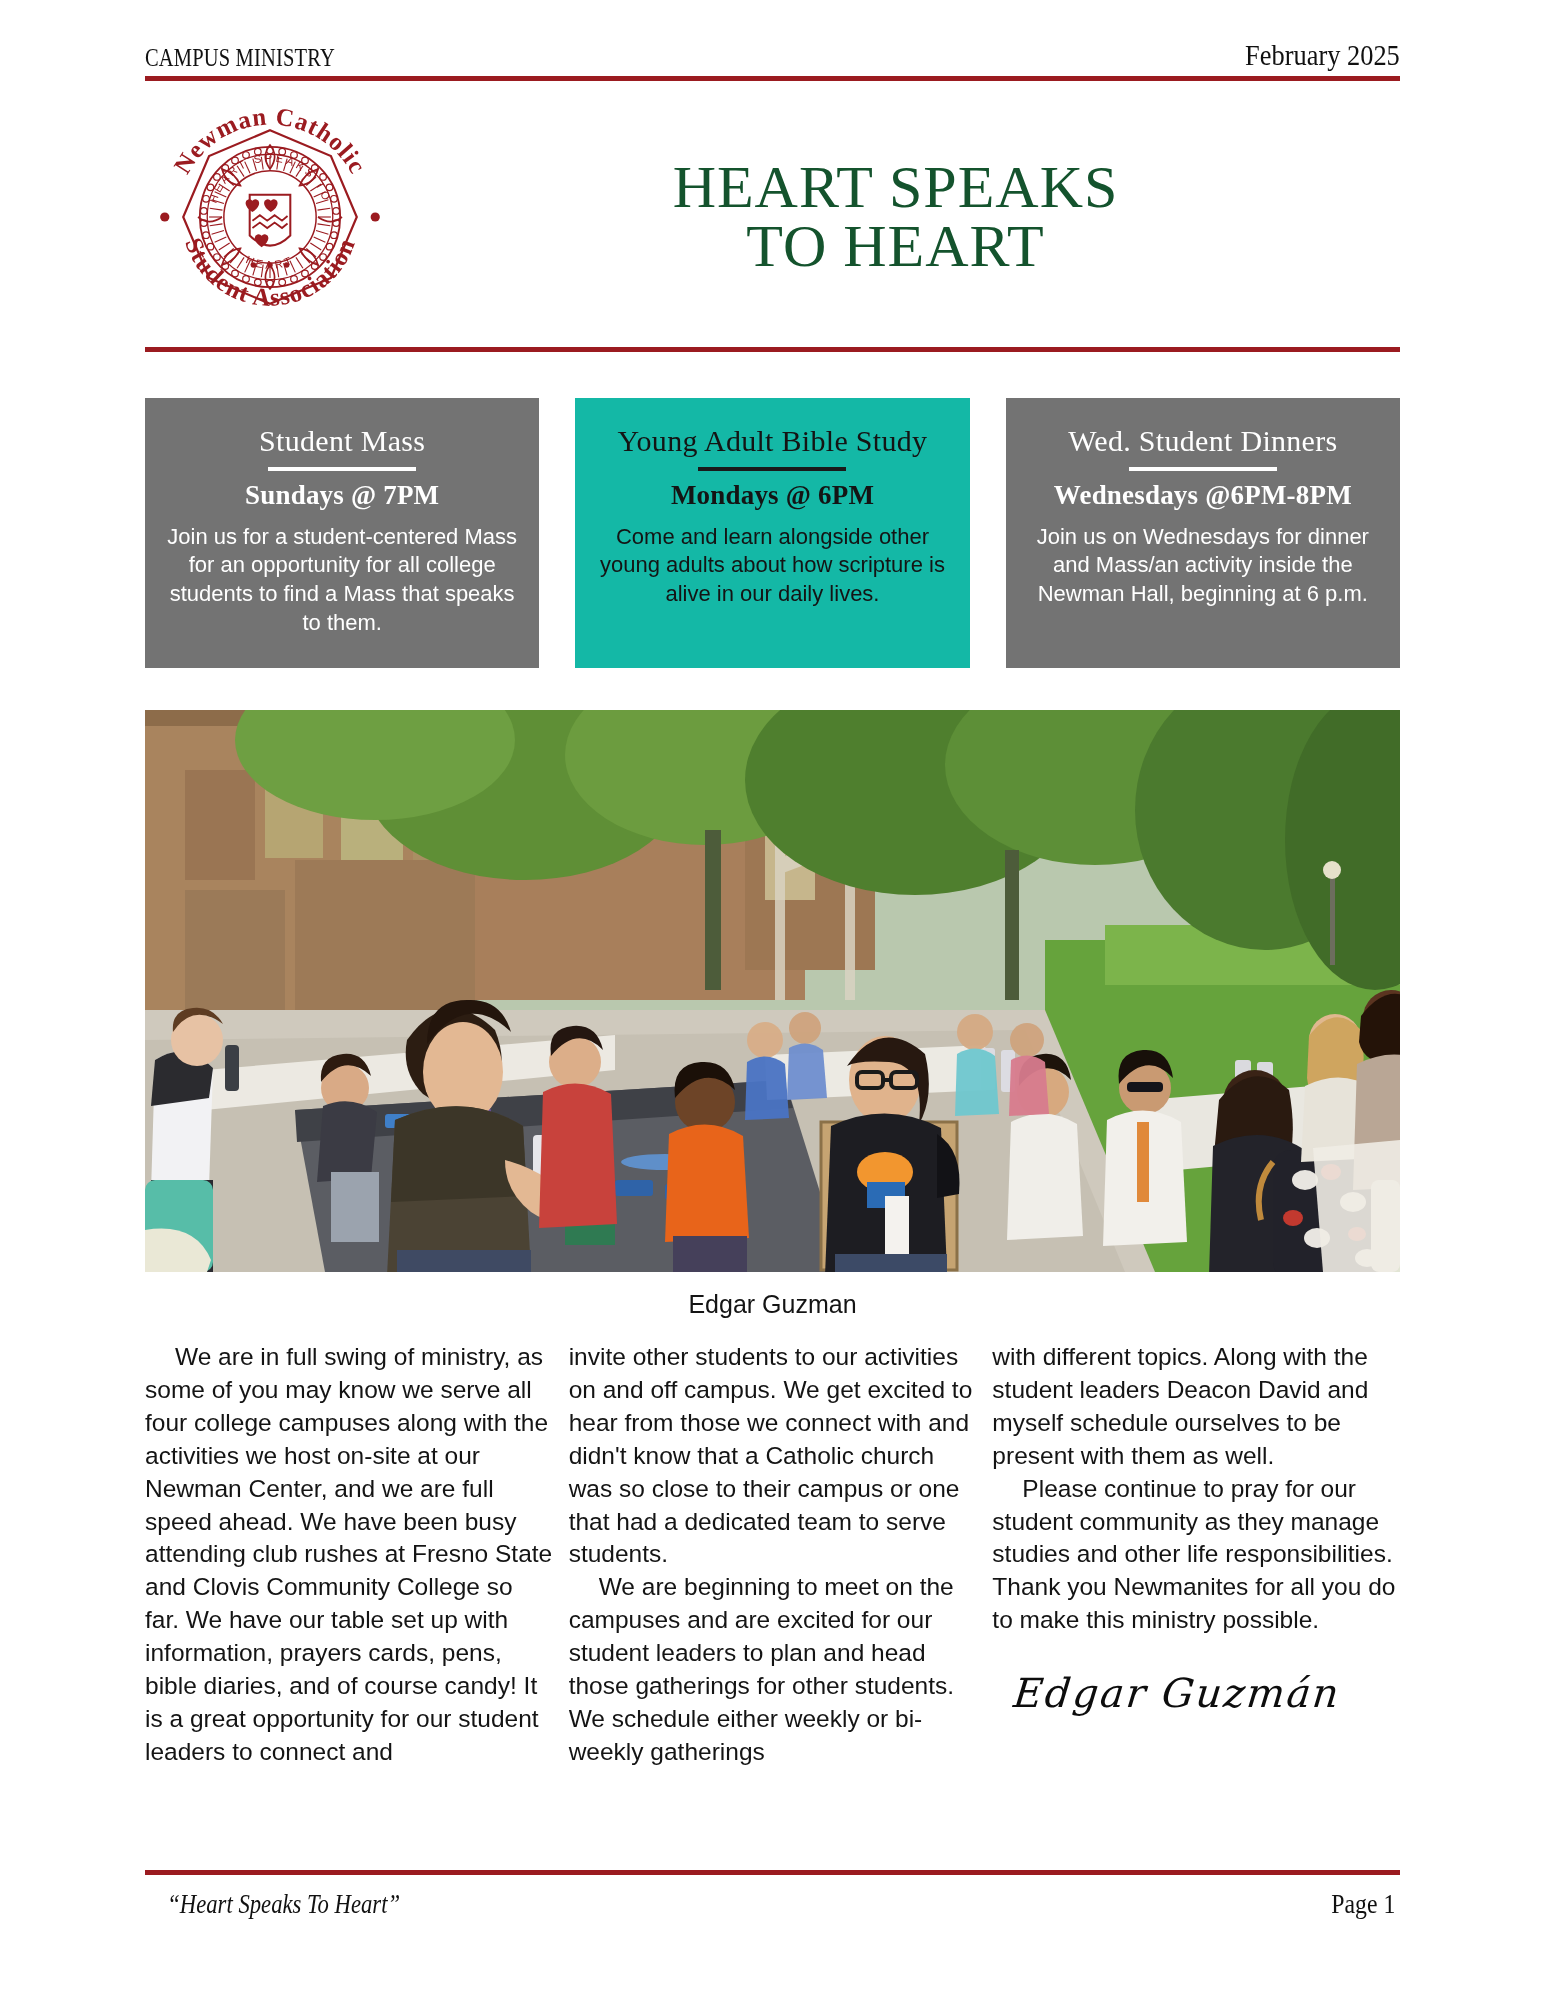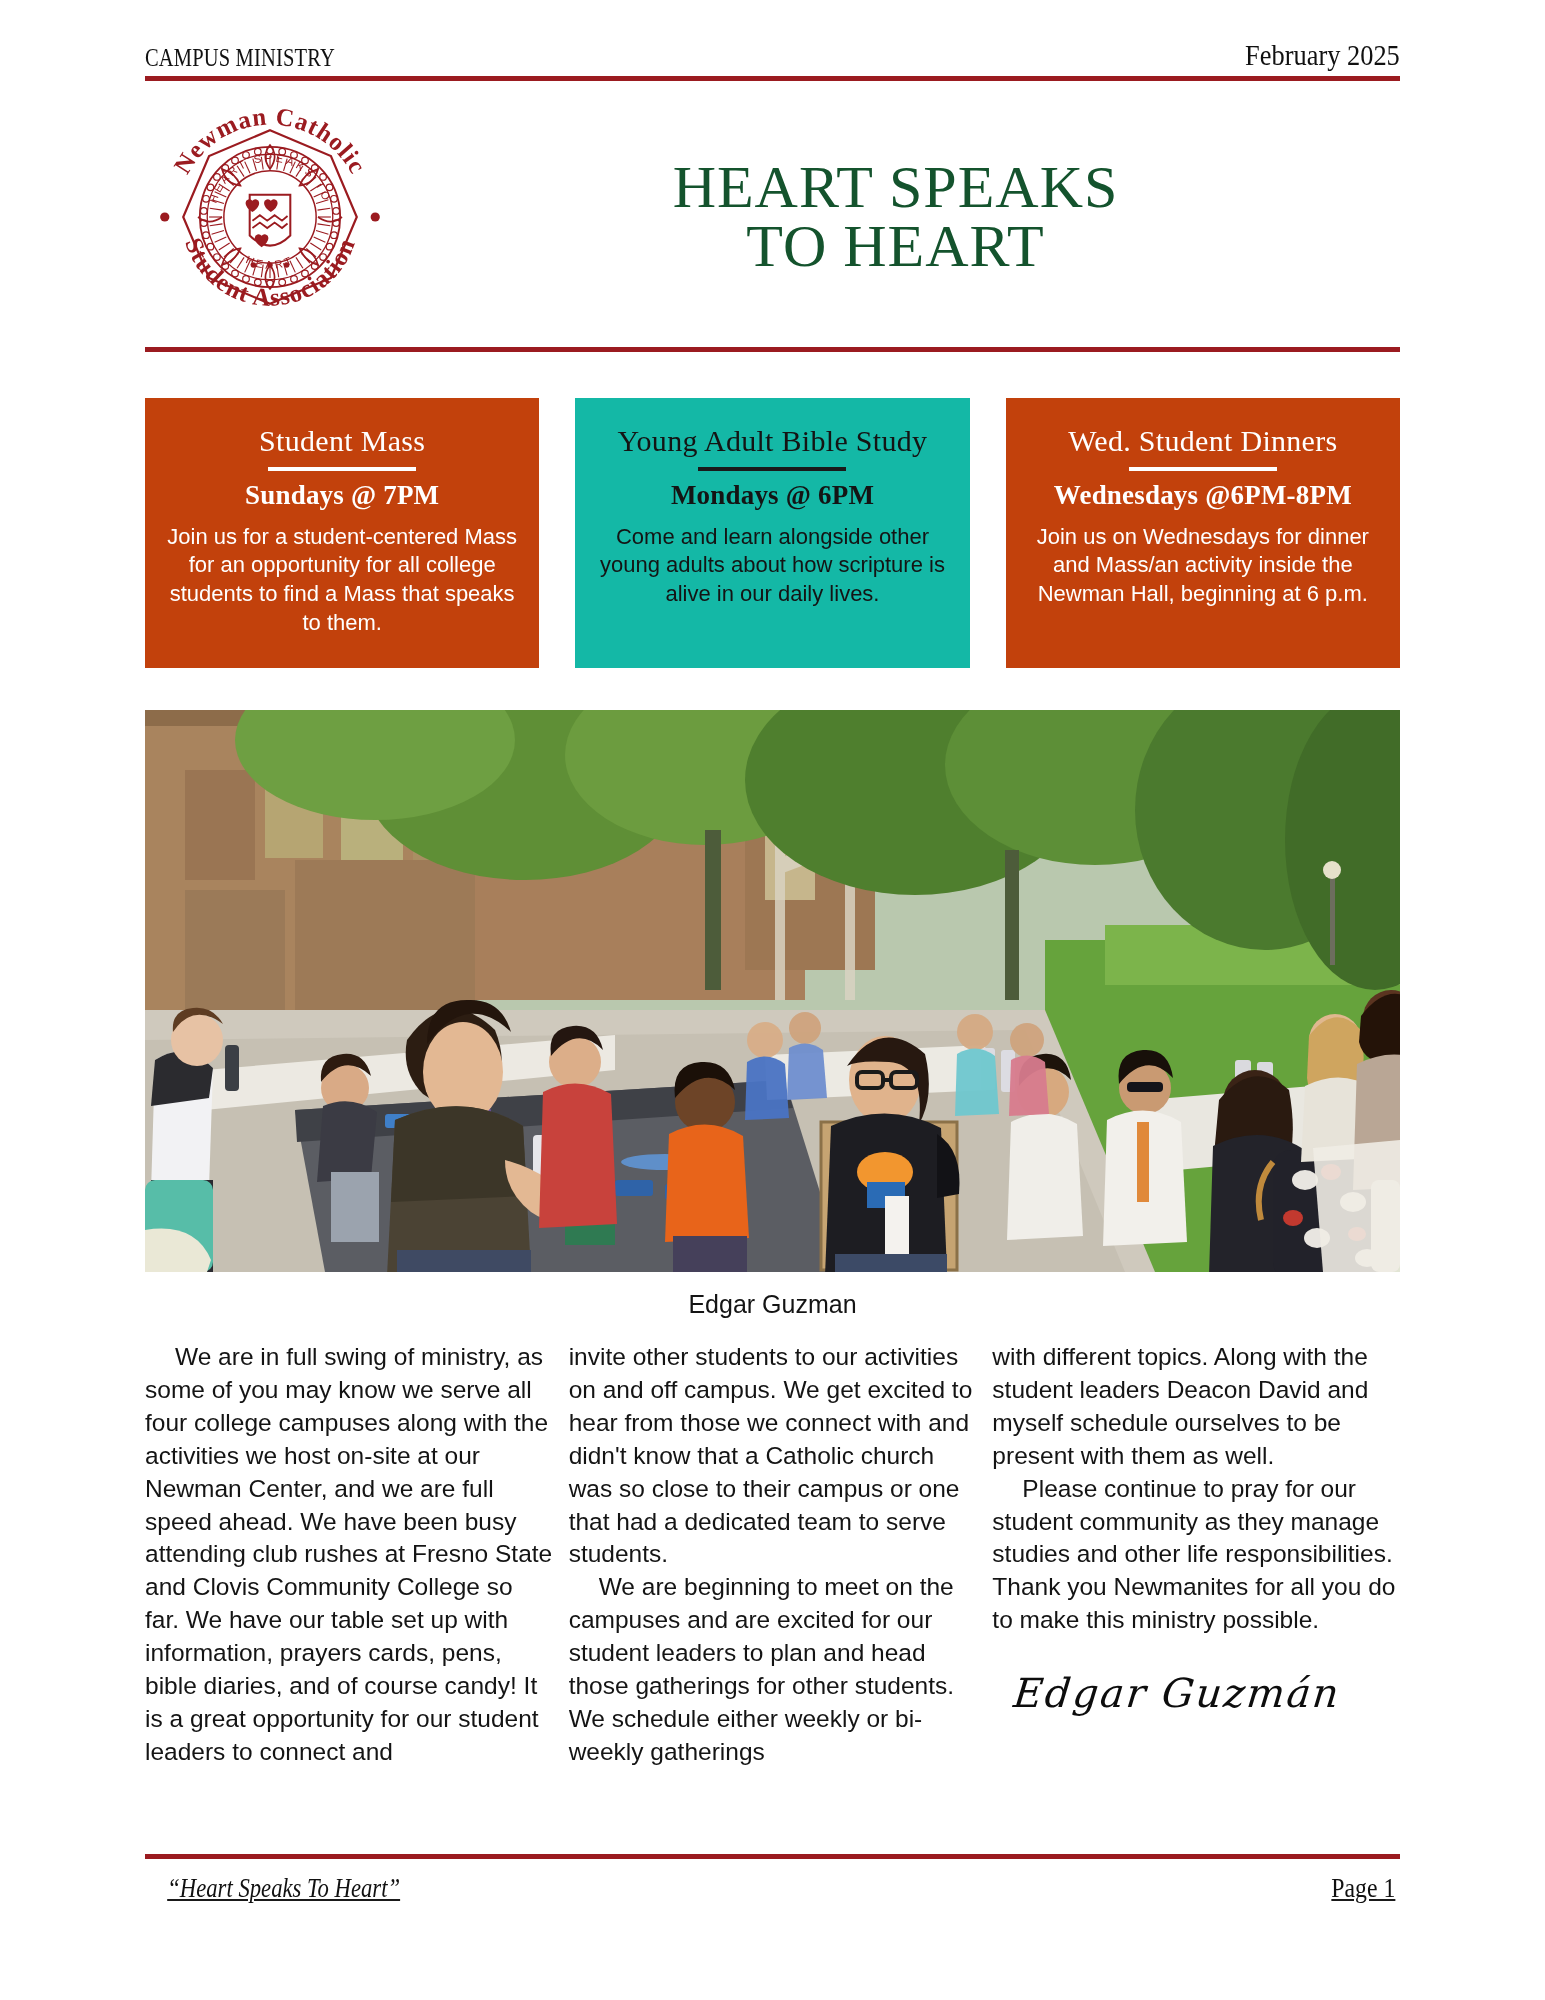--- a/index.html
+++ b/index.html
@@ -94,21 +94,21 @@
     gap: 36px;
     margin-top: 46px;
   }
   .ev-box {
     flex: 1 1 0;
     padding: 26px 18px 30px 18px;
     box-sizing: border-box;
     text-align: center;
     min-height: 240px;
   }
-  .ev-box.red  { background: #c2410c; color: #ffffff; }
+  .ev-box.red  { background: #737373; color: #ffffff; }
   .ev-box.gray { background: #14b8a6; color: #141414; }
 
   .ev-title {
     font-family: "Liberation Serif", serif;
     font-size: 30px;
     font-weight: 400;
     letter-spacing: 0.3px;
     margin: 0 0 9px 0;
     line-height: 1.12;
   }
@@ -194,22 +194,21 @@
     padding-left: 22px;
     transform: skewX(-6deg);
     transform-origin: left center;
   }
 
   
   .footer-wrap {
     position: absolute;
     left: 145px;
     right: 145px;
-    bottom: 36px;
-    text-decoration: underline;
+    bottom: 20px;
   }
   .footer-row {
     display: flex;
     align-items: baseline;
     justify-content: space-between;
     padding-top: 14px;
   }
   .footer-left {
     font-family: "Liberation Serif", serif;
     font-style: italic;

